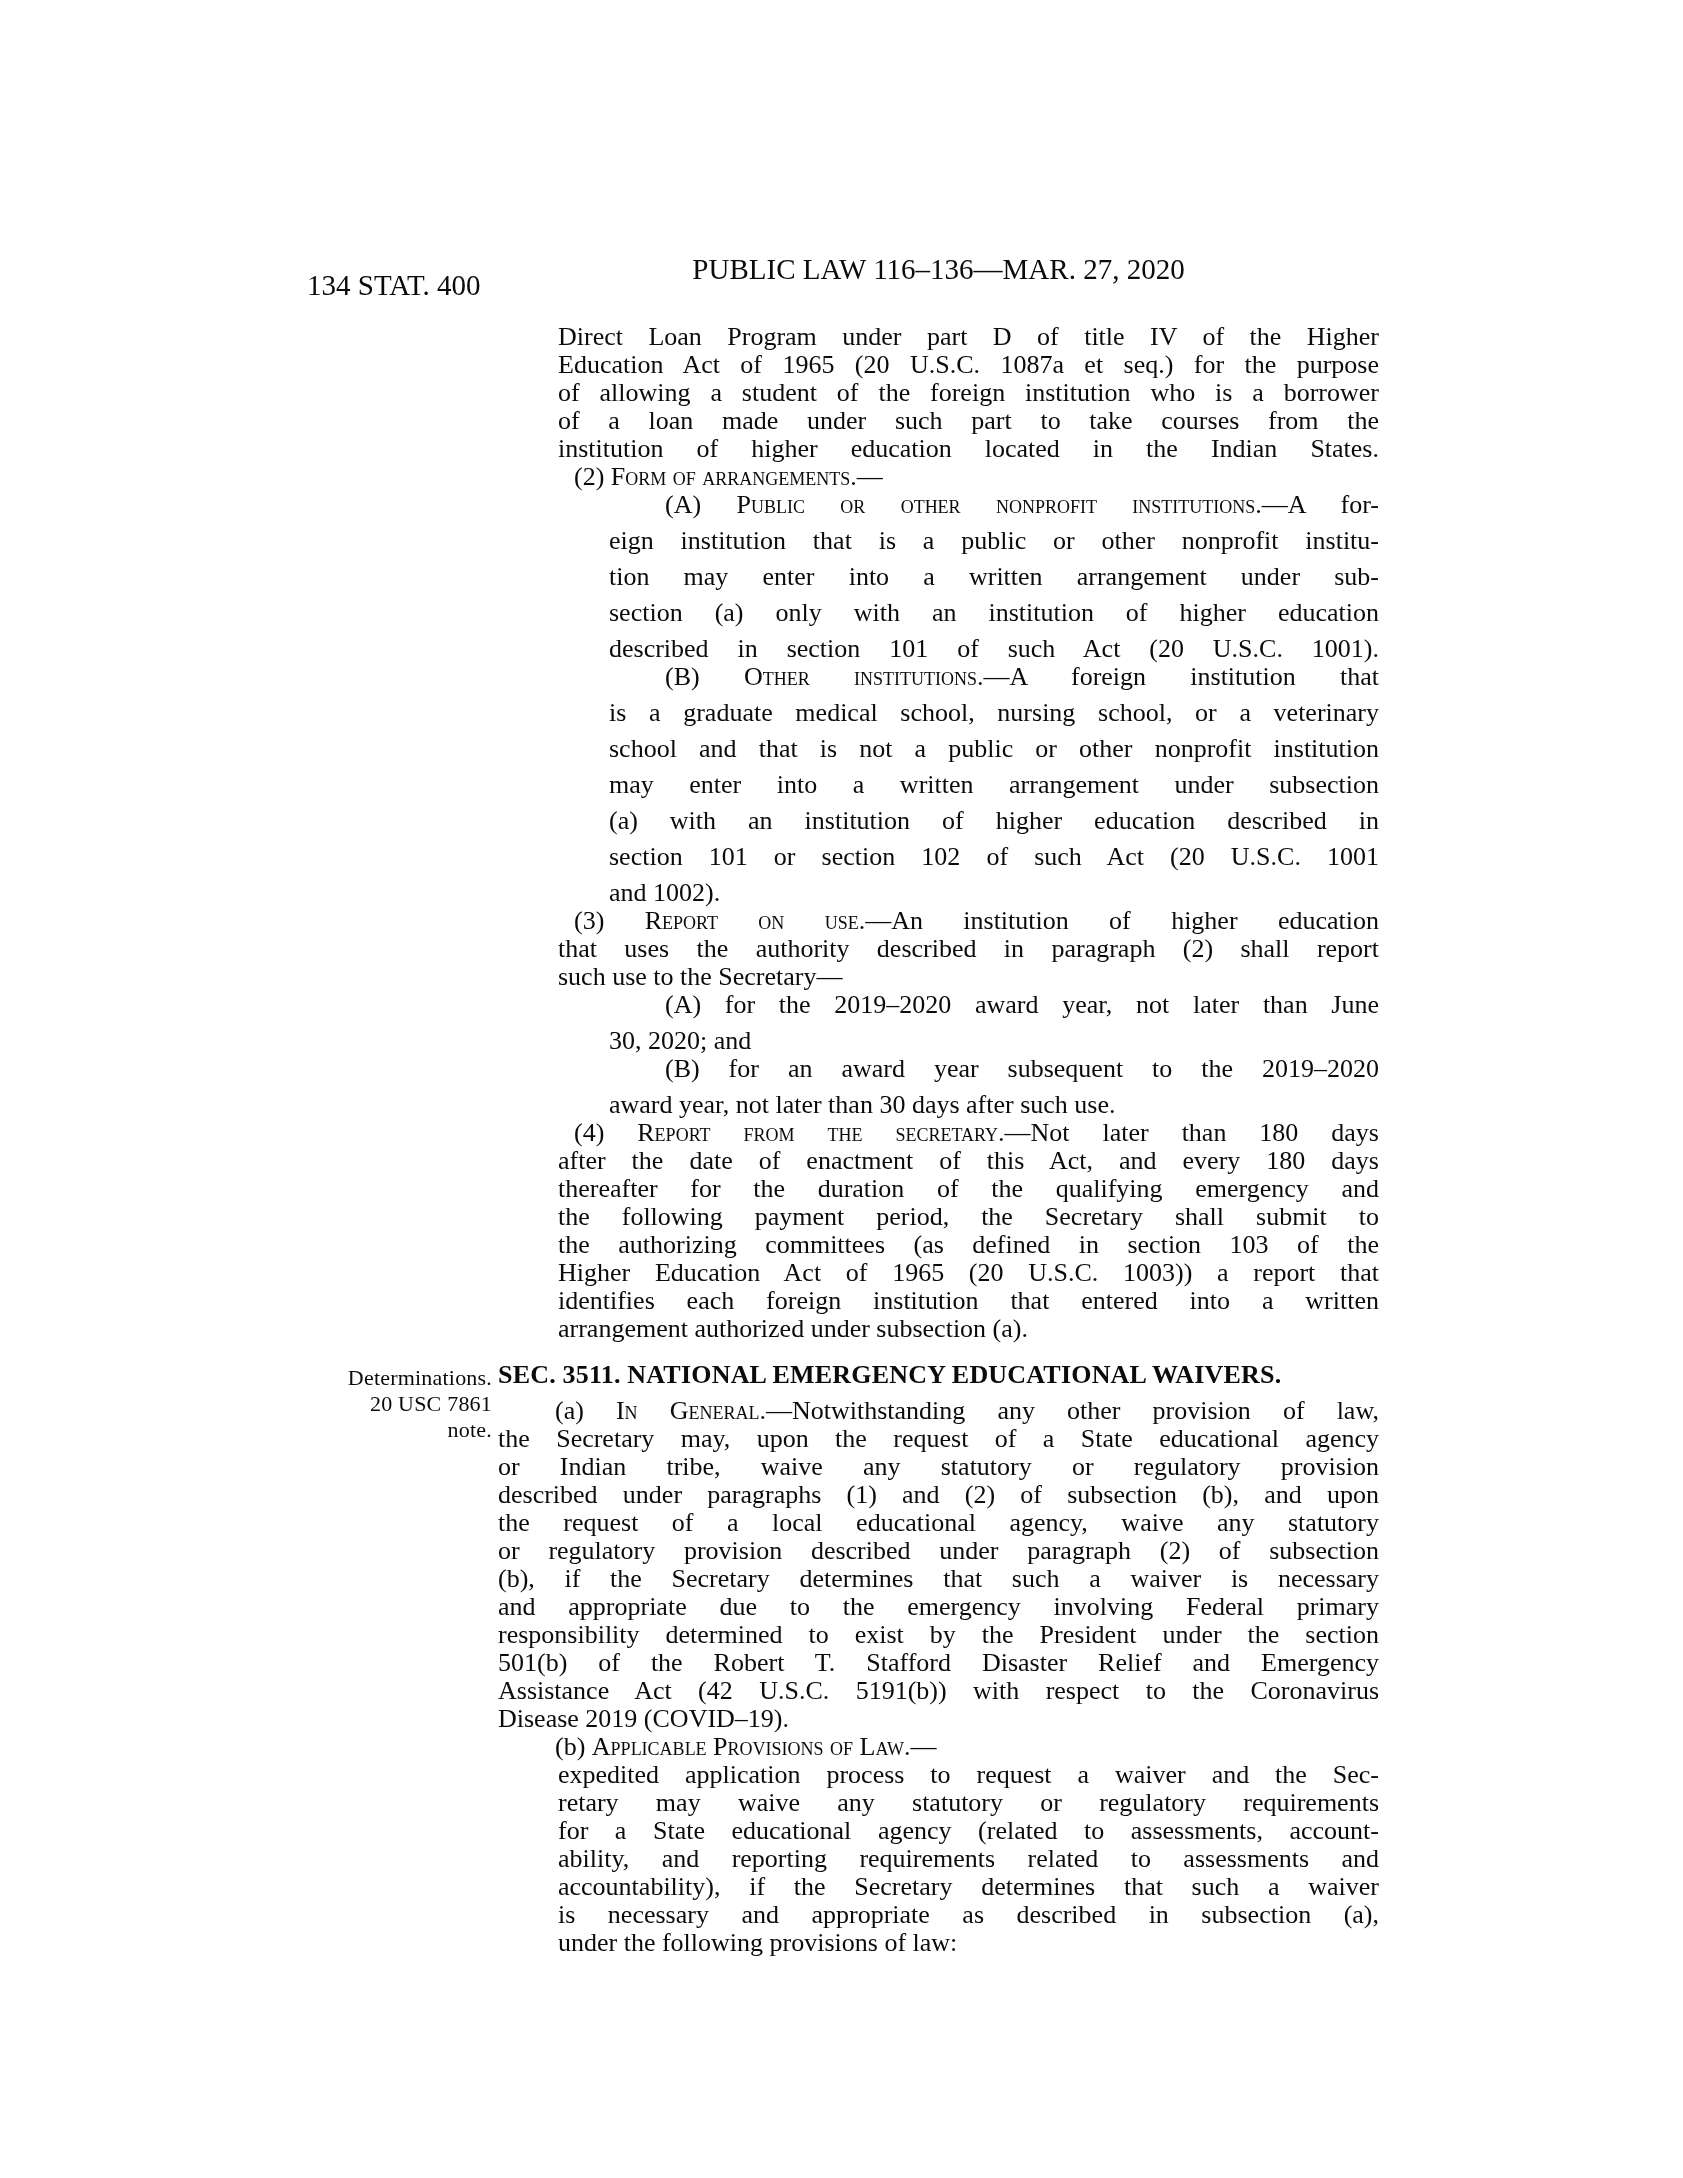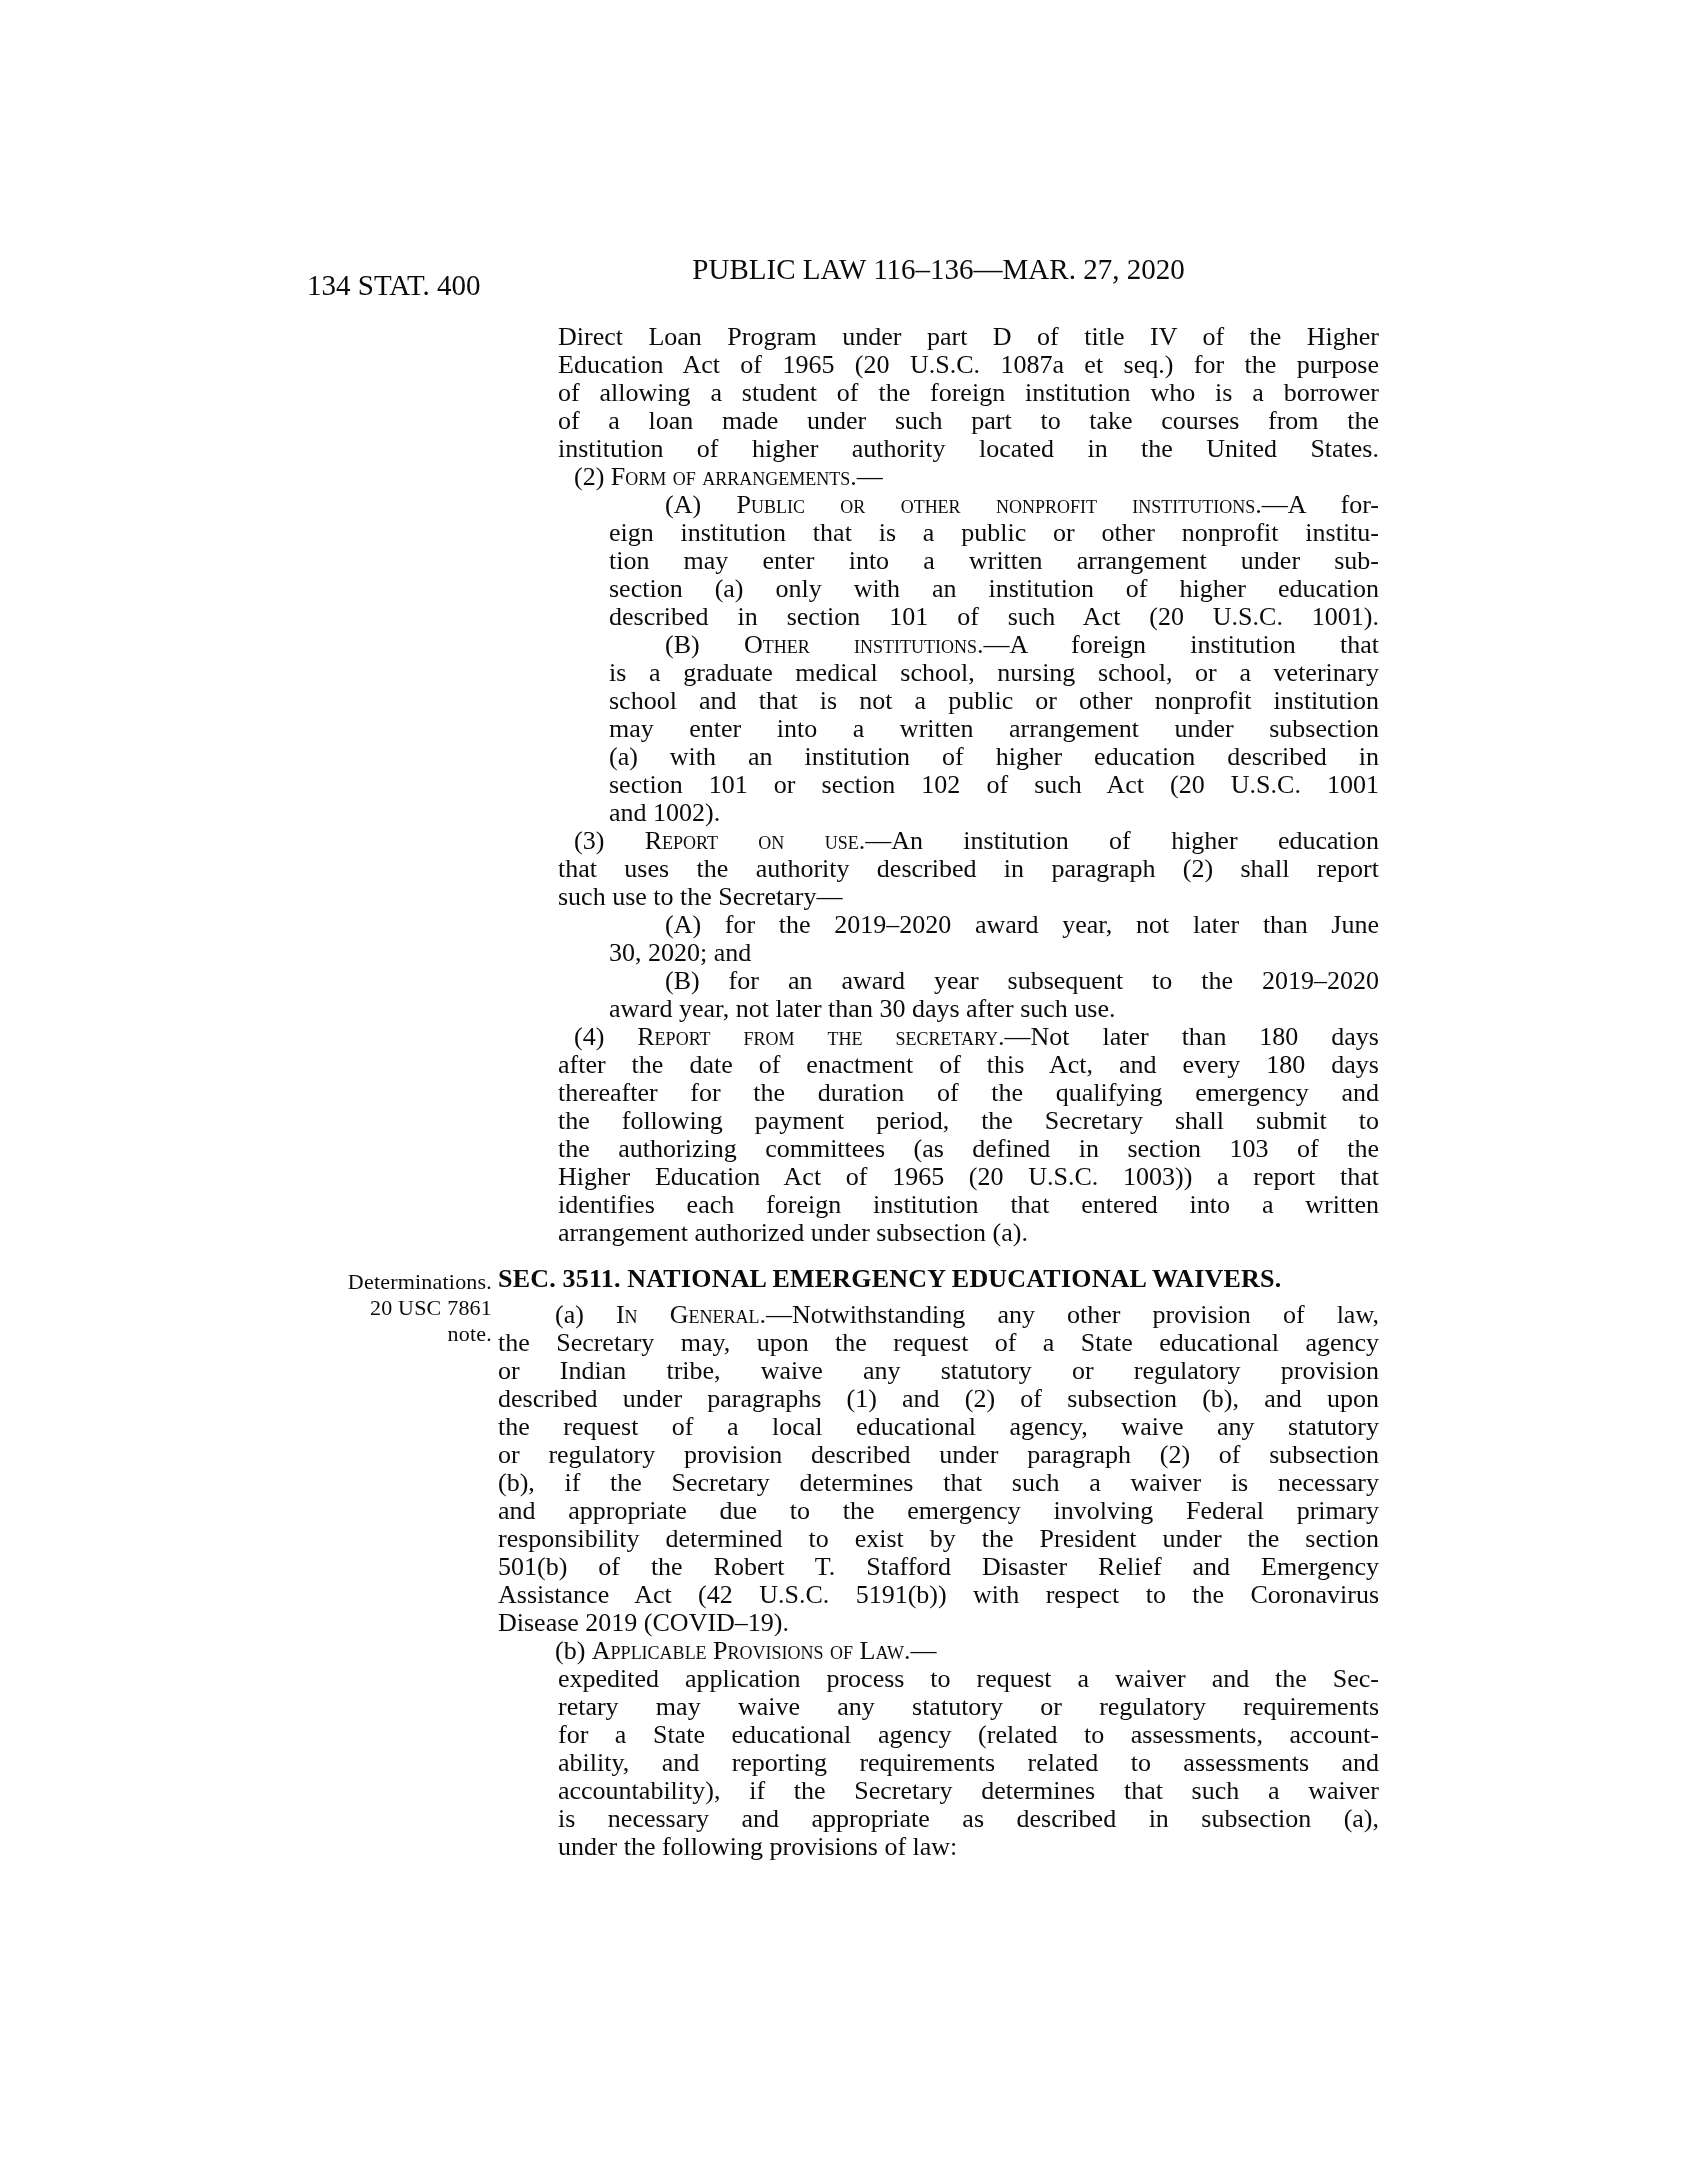--- a/index.html
+++ b/index.html
@@ -36,21 +36,21 @@
   }
   .ln.j{text-align:justify;overflow:hidden;}
   .ln.j::after{content:"";display:inline-block;width:100%;height:0;}
   .ln.lft{text-align:left;}
 
   
   .l0b{margin-left:0;}
   .l0f{margin-left:57px;}
   .l1b{margin-left:60px;}
   .l1f{margin-left:76px;}
-  .l2b{margin-left:111px;}
+  .l2b{margin-left:111px;margin-top:8px;}
   .l2f{margin-left:167px;}
 
   .sc{font-variant:small-caps;}
   .b{font-weight:bold;text-align:right;}
 
   .heading{
     font-weight:bold;
     font-size:26px;
     margin-top:18px;
     margin-bottom:8px;
@@ -76,21 +76,21 @@
 
   <div class="hdr-stat">134 STAT. 400</div>
 
   <div class="hdr-law">PUBLIC LAW 116–136—MAR. 27, 2020</div>
 
   <main class="column" id="column">
       <div class="ln l1b j"><span class="n">Direct Loan Program under part D of title IV of the Higher</span></div>
       <div class="ln l1b j"><span class="n">Education Act of 1965 (20 U.S.C. 1087a et seq.) for the purpose</span></div>
       <div class="ln l1b j"><span class="n">of allowing a student of the foreign institution who is a borrower</span></div>
       <div class="ln l1b j"><span class="n">of a loan made under such part to take courses from the</span></div>
-      <div class="ln l1b j"><span class="n">institution of higher authority located in the United States.</span></div>
+      <div class="ln l1b j"><span class="n">institution of higher education located in the Indian States.</span></div>
       <div class="ln l1f lft"><span class="n">(2) </span><span class="sc">Form of arrangements.</span><span class="n">—</span></div>
       <div class="ln l2f j"><span class="n">(A) </span><span class="sc">Public or other nonprofit institutions.</span><span class="n">—A for-</span></div>
       <div class="ln l2b j"><span class="n">eign institution that is a public or other nonprofit institu-</span></div>
       <div class="ln l2b j"><span class="n">tion may enter into a written arrangement under sub-</span></div>
       <div class="ln l2b j"><span class="n">section (a) only with an institution of higher education</span></div>
       <div class="ln l2b j"><span class="n">described in section 101 of such Act (20 U.S.C. 1001).</span></div>
       <div class="ln l2f j"><span class="n">(B) </span><span class="sc">Other institutions.</span><span class="n">—A foreign institution that</span></div>
       <div class="ln l2b j"><span class="n">is a graduate medical school, nursing school, or a veterinary</span></div>
       <div class="ln l2b j"><span class="n">school and that is not a public or other nonprofit institution</span></div>
       <div class="ln l2b j"><span class="n">may enter into a written arrangement under subsection</span></div>

